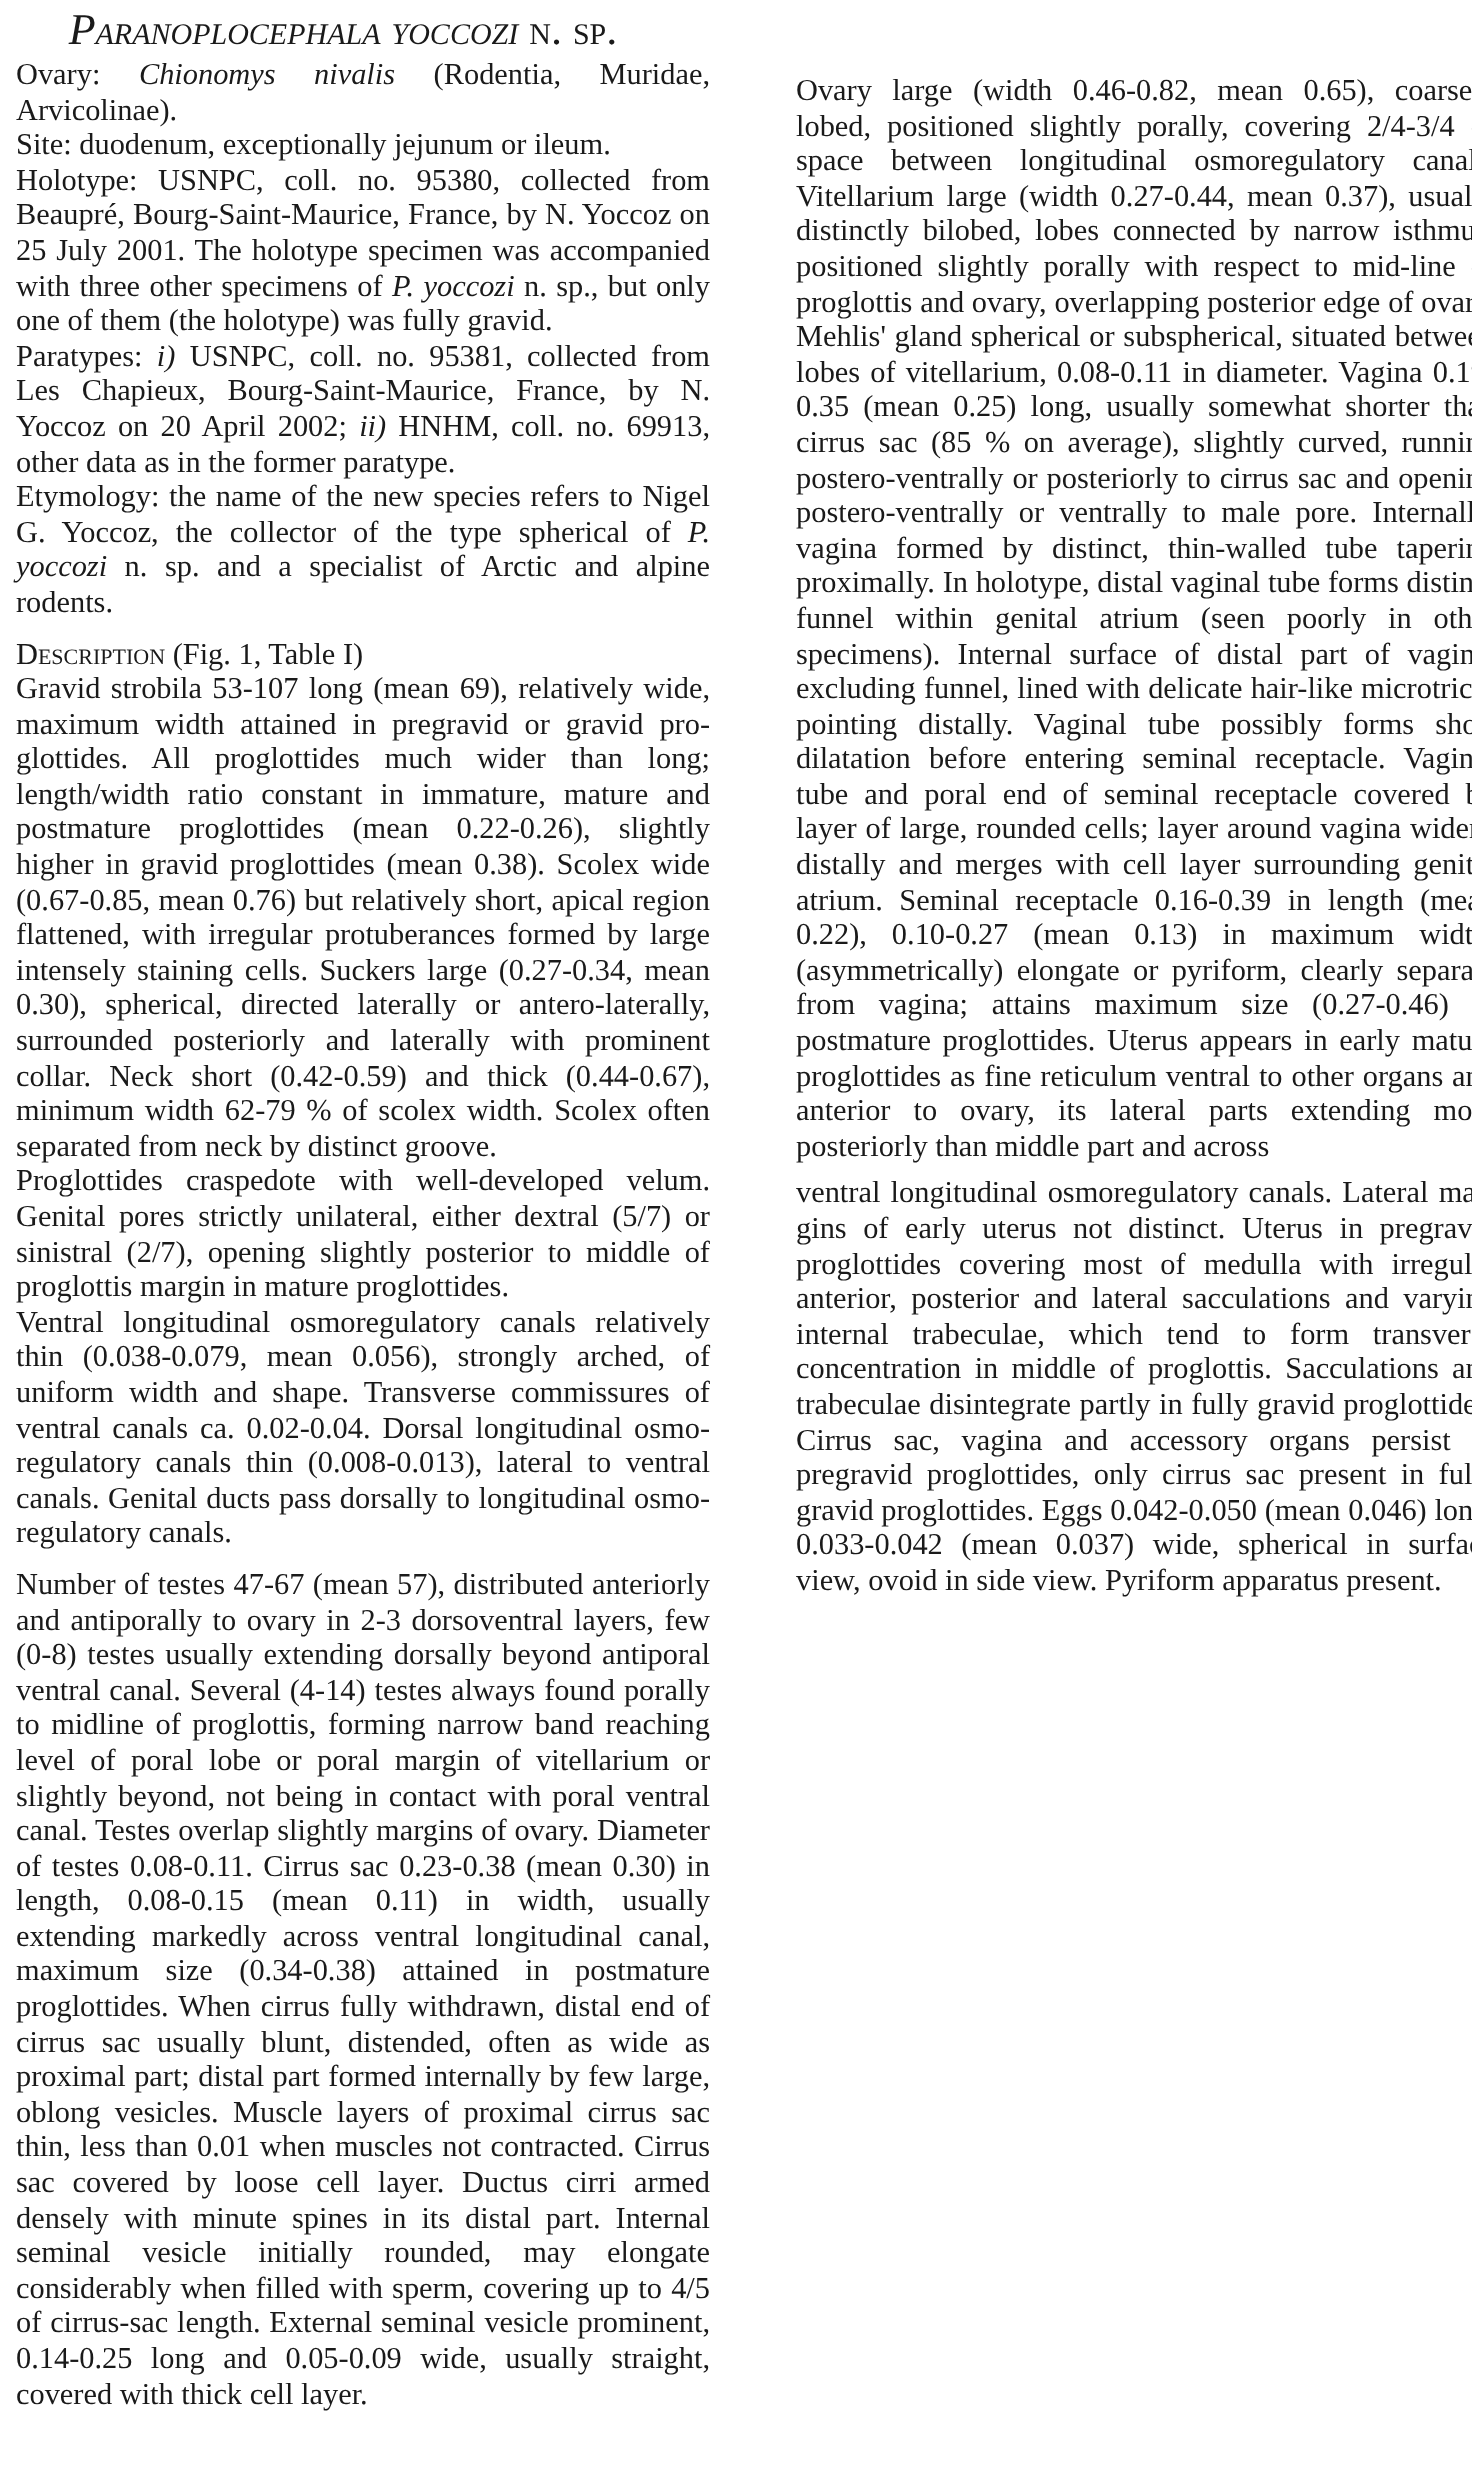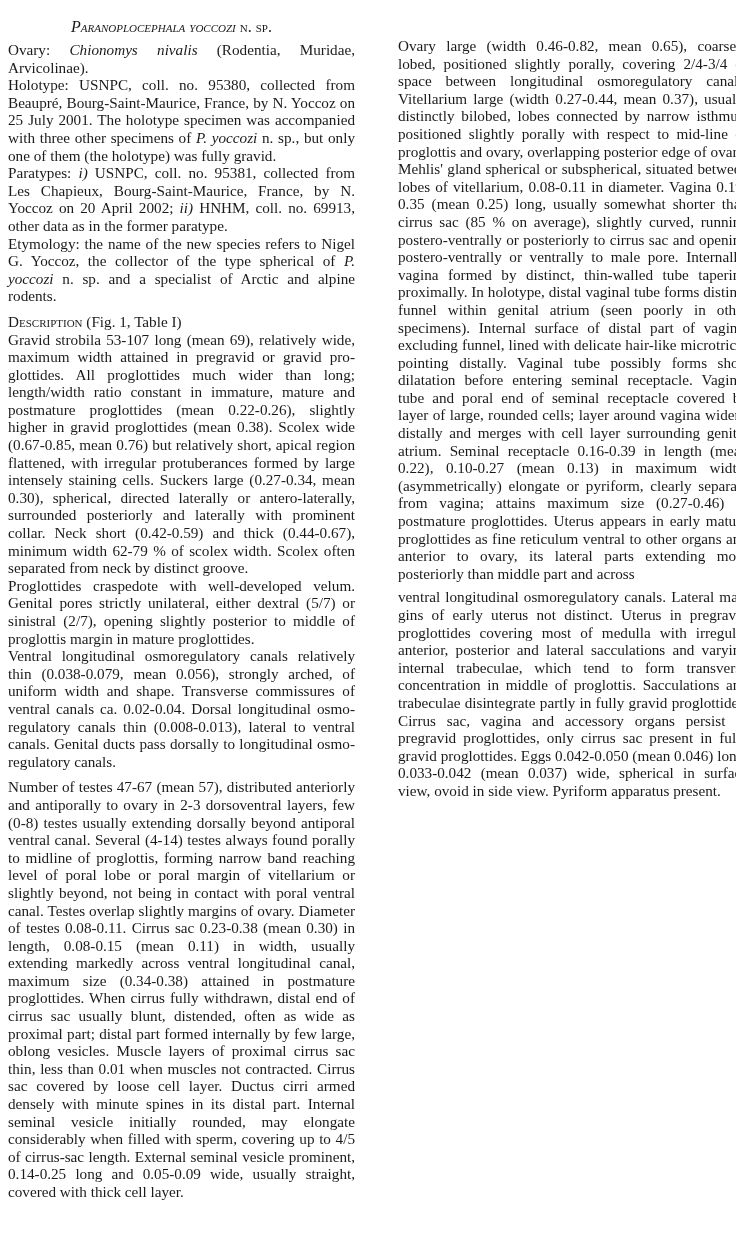--- a/index.html
+++ b/index.html
@@ -12,41 +12,42 @@
     position: absolute;
     font-size: 15.2px;
     line-height: 17.6px;
     text-align: justify;
     hyphens: manual;
   }
   #left { left: 8px; top: 5px; width: 347px; }
   #right { left: 398px; top: 37px; width: 350px; }
   .title {
     text-align: center; font-style: italic; font-variant: small-caps;
-    font-size: 16px; margin: 12px 0 4px 0; line-height: 20px;
+    font-size: 22px; margin: 0 0 4px 0; line-height: 20px;
     padding-right: 20px;
   }
   .title .nsp { font-style: normal; }
   p { margin: 0; text-indent: 0; }
   .gap { margin-top: 8px; }
   .gap-r { margin-top: 6px; }
   .sc { font-variant: small-caps; }
   i { }
 </style>
 </head>
 <body>
 
 <div id="left" class="col">
   <div class="title">
     <span>Paranoplocephala yoccozi</span>
     <span class="nsp">n. sp.</span>
   </div>
 
   <p><span>Ovary: </span><i>Chionomys nivalis</i><span> (Rodentia, Muridae, Arvicolinae).</span></p>
 
+  <p>Site: duodenum, exceptionally jejunum or ileum.</p>
 
   <p><span>Holotype: USNPC, coll. no. 95380, collected from Beaupré, Bourg-Saint-Maurice, France, by N. Yoccoz on 25 July 2001. The holotype specimen was accompanied with three other specimens of </span><i>P. yoccozi</i><span> n. sp., but only one of them (the holotype) was fully gravid.</span></p>
 
   <p><span>Paratypes: </span><i>i)</i><span> USNPC, coll. no. 95381, collected from Les Chapieux, Bourg-Saint-Maurice, France, by N. Yoccoz on 20 April 2002; </span><i>ii)</i><span> HNHM, coll. no. 69913, other data as in the former paratype.</span></p>
 
   <p><span>Etymology: the name of the new species refers to Nigel G. Yoccoz, the collector of the type spherical of </span><i>P. yoccozi</i><span> n. sp. and a specialist of Arctic and alpine rodents.</span></p>
 
   <p class="gap"><span class="sc">Description</span><span> (Fig. 1, Table I)</span></p>
 
   <p>Gravid strobila 53-107 long (mean 69), relatively wide, maximum width attained in pregravid or gravid pro­glottides. All proglottides much wider than long; length/width ratio constant in immature, mature and postmature proglottides (mean 0.22-0.26), slightly higher in gravid proglottides (mean 0.38). Scolex wide (0.67-0.85, mean 0.76) but relatively short, apical region flattened, with irregular protuberances formed by large intensely staining cells. Suckers large (0.27-0.34, mean 0.30), spherical, directed laterally or antero-laterally, surrounded posteriorly and laterally with prominent collar. Neck short (0.42-0.59) and thick (0.44-0.67), minimum width 62-79 % of scolex width. Scolex often separated from neck by distinct groove.</p>

